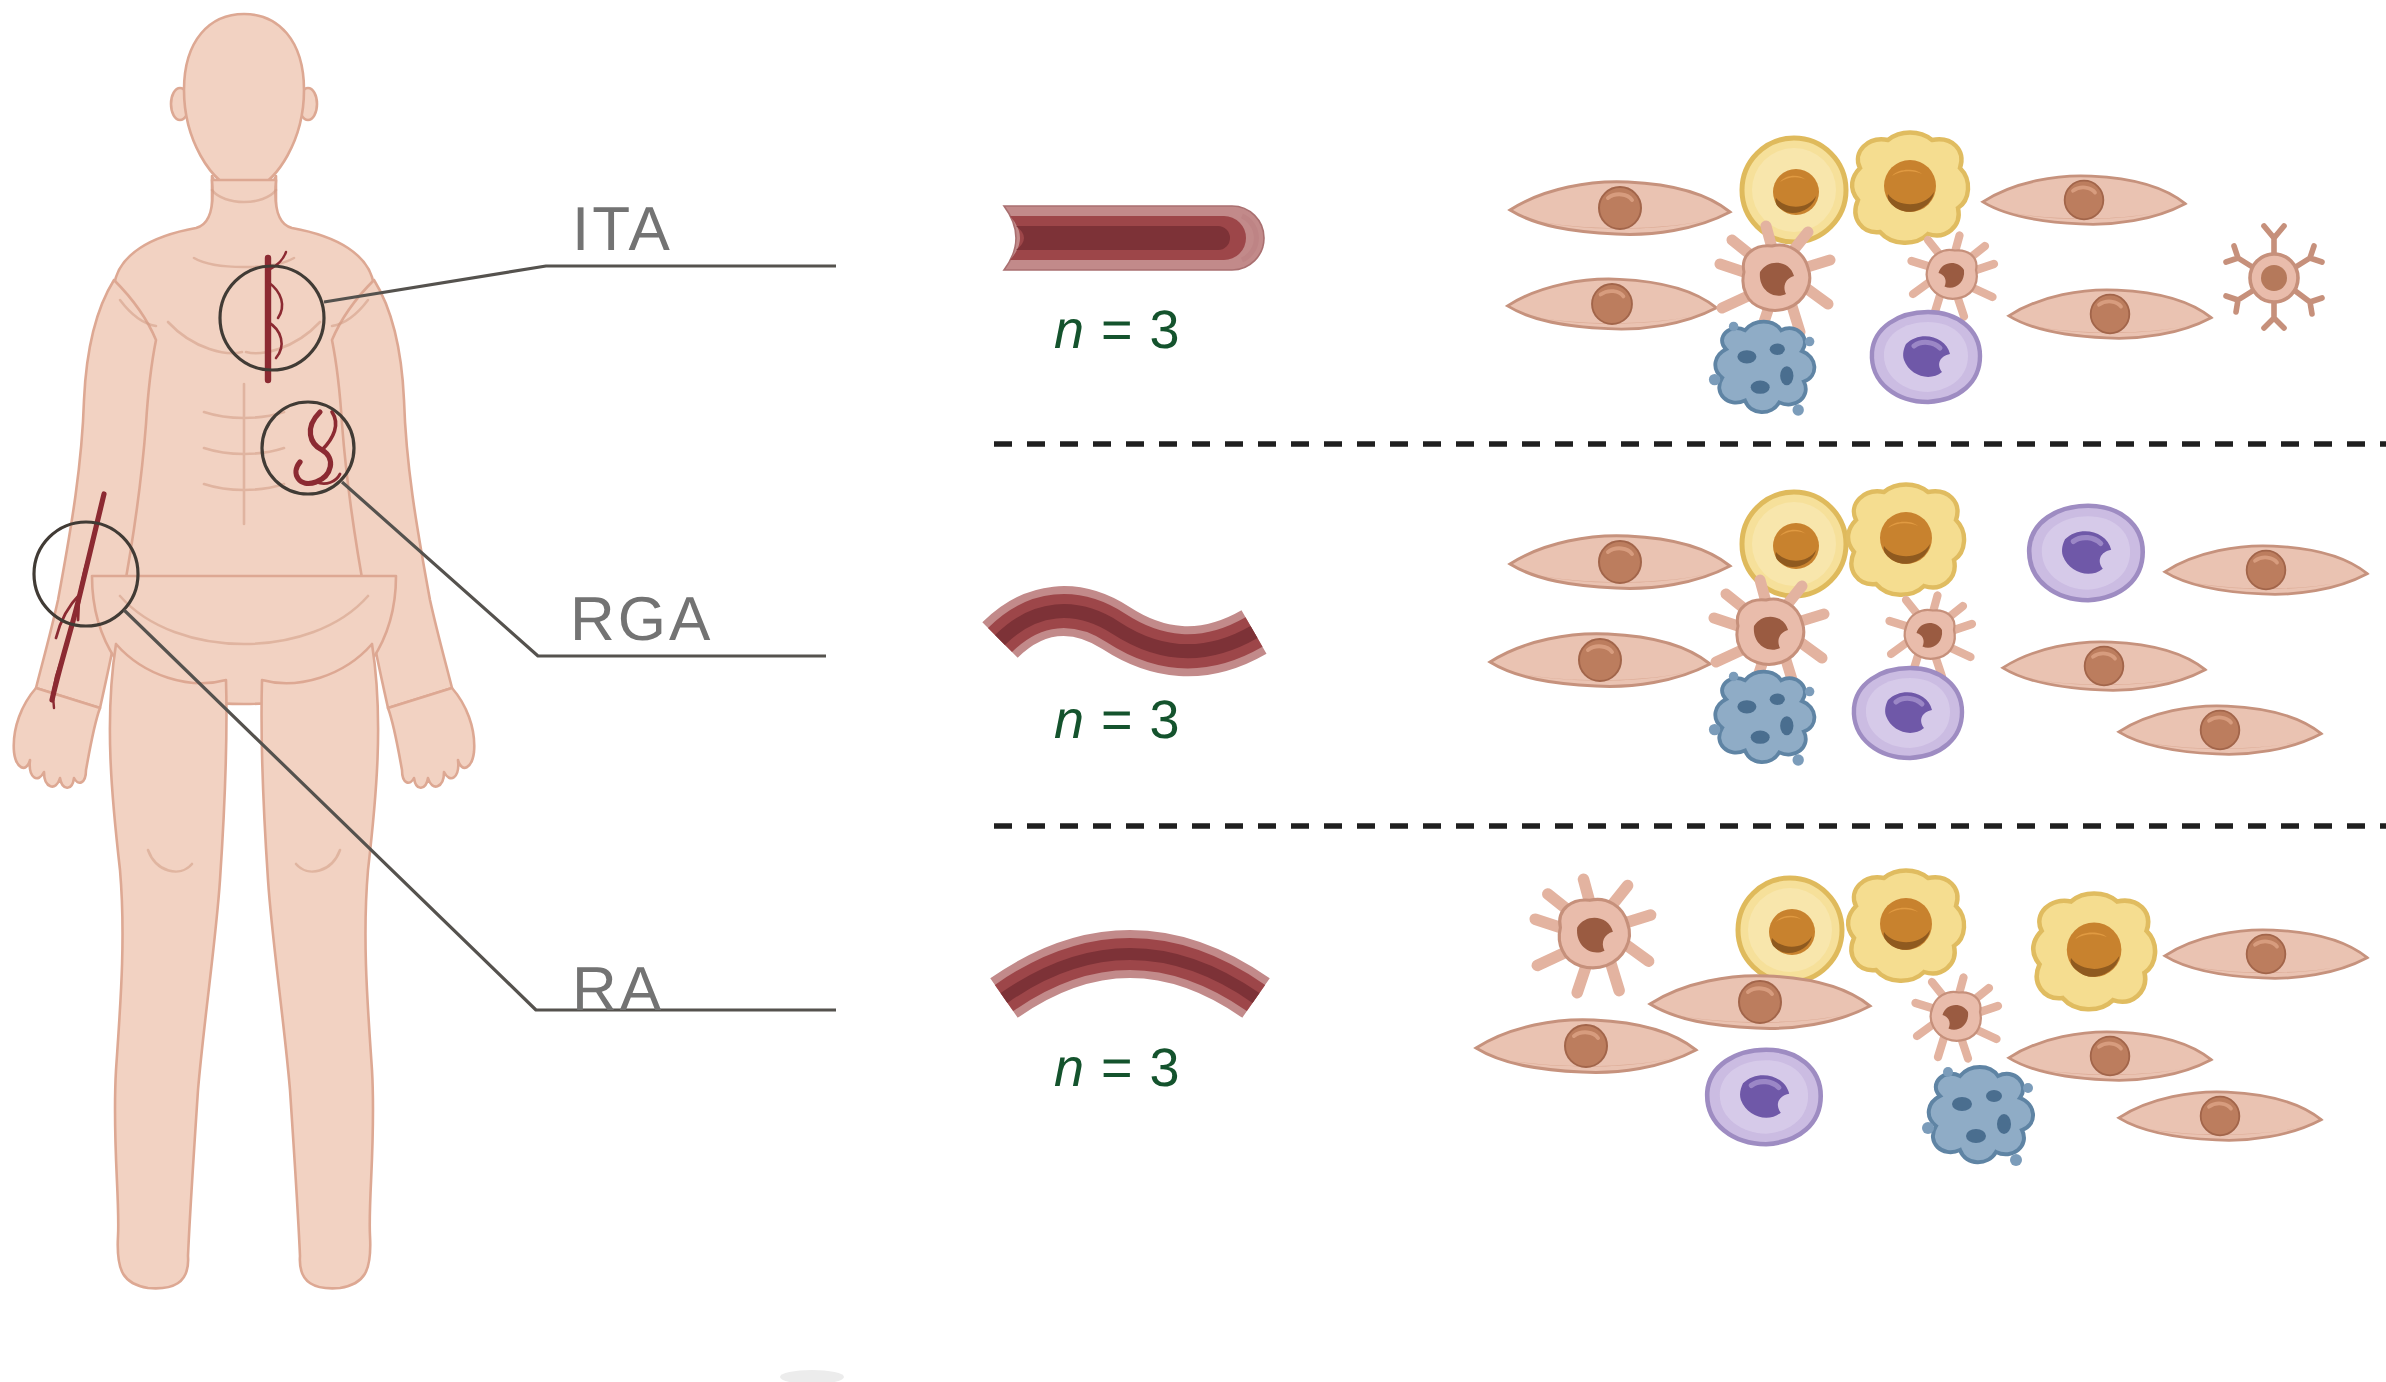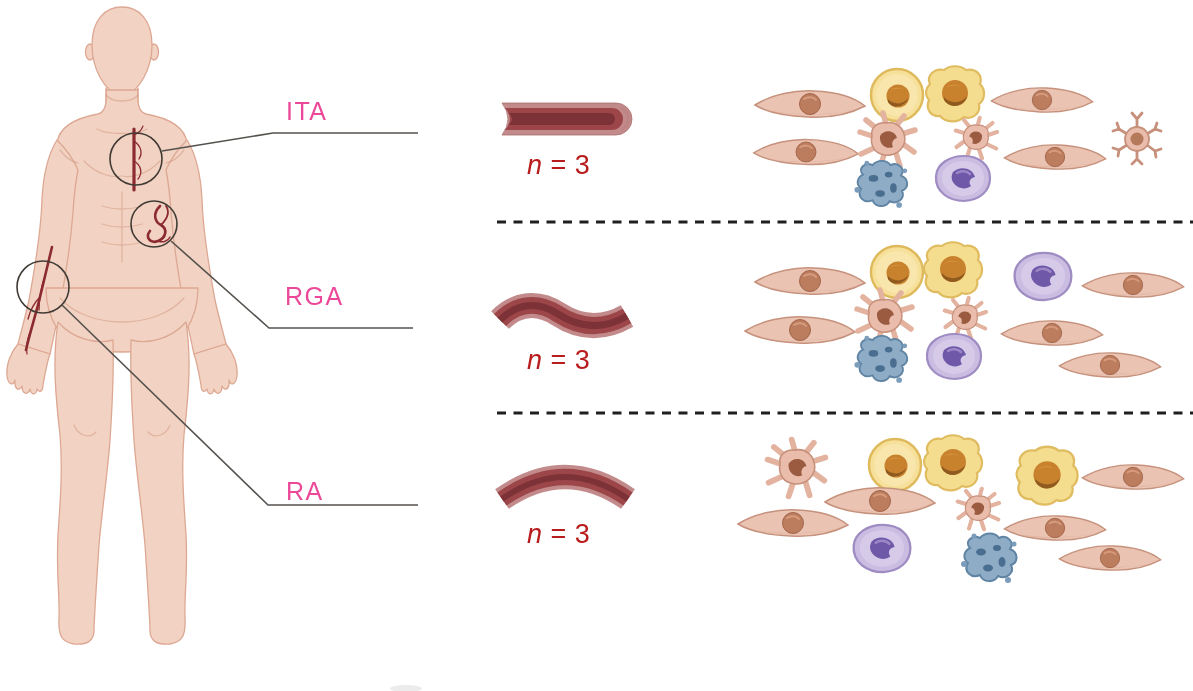--- a/index.html
+++ b/index.html
@@ -1,20 +1,20 @@
 <!DOCTYPE html>
 <html><head>
 <meta charset="utf-8">
 <style>
   html,body{margin:0;padding:0;background:#fff;}
   #canvas{position:relative;width:1193px;height:691px;background:#ffffff;overflow:hidden;
           font-family:"Liberation Sans",sans-serif;}
   #scene{position:absolute;left:0;top:0;}
-  .label{position:absolute;font-size:25px;font-weight:500;color:#ec4899;letter-spacing:1.5px;line-height:1;}
-  .nlabel{position:absolute;font-size:27px;color:#b91c1c;line-height:1;letter-spacing:.5px;}
+  .label{position:absolute;font-size:31px;font-weight:500;color:#737373;letter-spacing:1.5px;line-height:1;}
+  .nlabel{position:absolute;font-size:27px;color:#14532d;line-height:1;letter-spacing:.5px;}
   .nlabel i{font-style:italic;}
   .smudge{position:absolute;left:390px;top:685px;width:32px;height:7px;border-radius:50%;background:#ececec;}
 </style>
 </head>
 <body>
 
 <div id="canvas">
 
   <svg id="scene" width="1193" height="691" viewBox="0 0 1193 691">
     <defs>
@@ -179,21 +179,21 @@
         <use href="#cell-macrophage" transform="translate(978,509) scale(-0.75,0.75)"></use>
         <use href="#cell-yellow-irregular" transform="translate(1046,478) scale(1.05,1.05)"></use>
         <use href="#cell-blue" transform="translate(990,560) scale(1,1)"></use>
         <use href="#cell-spindle" transform="translate(1133,477) scale(0.92,0.92)"></use>
         <use href="#cell-spindle" transform="translate(1055,528) scale(0.92,0.92)"></use>
         <use href="#cell-spindle" transform="translate(1110,558) scale(0.92,0.92)"></use>
       </g>
   </svg>
 
   <div class="label" style="left:286px;top:99px">ITA</div>
-  <div class="label" style="left:285px;top:284px">RGA</div>
+  <div class="label" style="left:285px;top:294px">RGA</div>
   <div class="label" style="left:286px;top:479px">RA</div>
 
   <div class="nlabel" style="left:527px;top:152px"><i>n</i><span> = 3</span></div>
   <div class="nlabel" style="left:527px;top:347px"><i>n</i><span> = 3</span></div>
   <div class="nlabel" style="left:527px;top:521px"><i>n</i><span> = 3</span></div>
 
   <div class="smudge"></div>
 </div>
 
 </body></html>

